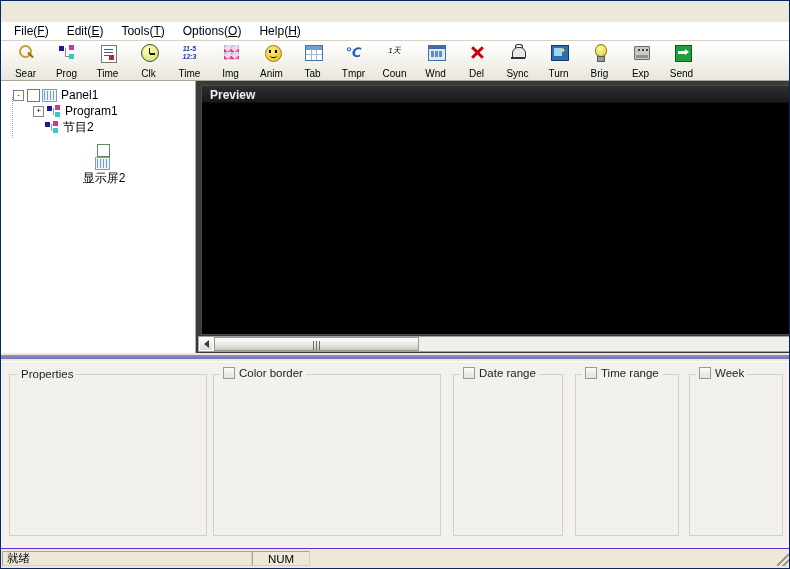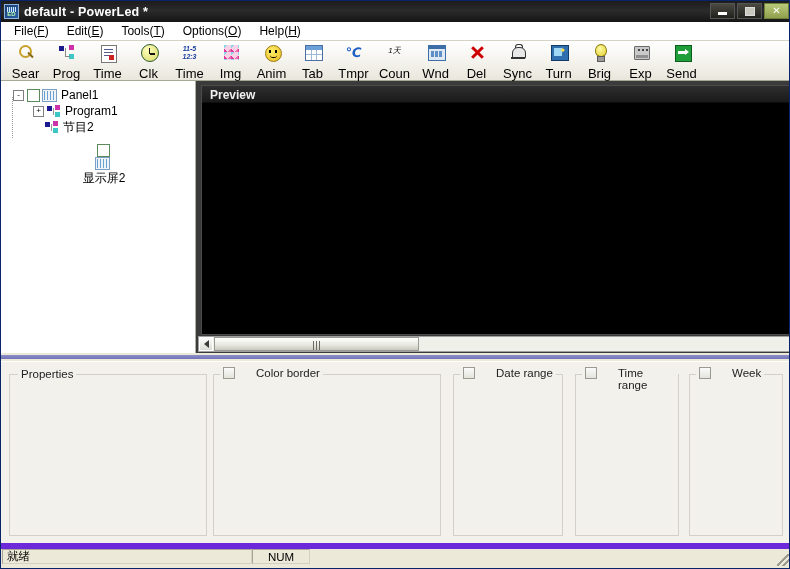--- a/index.html
+++ b/index.html
@@ -55,21 +55,21 @@
   
   .toolbar{
     position:absolute;left:0;top:40px;width:790px;height:40px;
     background:linear-gradient(to bottom,#ffffff 0%,#f3f2ec 55%,#e9e7dc 100%);
     border-bottom:1px solid #a9a796;
     display:flex;align-items:flex-start;padding-left:4px;box-sizing:border-box;
   }
   .tb-btn{width:41px;height:39px;display:flex;flex-direction:column;
           align-items:center;justify-content:flex-start;cursor:default;padding-top:2px;box-sizing:border-box;}
   .tb-ico{width:22px;height:20px;position:relative;display:block;}
-  .tb-lbl{font-size:13px;color:#000;line-height:12px;margin-top:6px;}
+  .tb-lbl{font-size:10px;color:#000;line-height:12px;margin-top:6px;}
 
   
   .ic-search:before{content:"";position:absolute;left:4px;top:2px;width:9px;height:9px;
     border:2px solid #c8a02a;border-radius:50%;}
   .ic-search:after{content:"";position:absolute;left:12px;top:11px;width:7px;height:2px;
     background:#8a6a10;transform:rotate(45deg);}
   .ic-prog .b1{position:absolute;left:3px;top:3px;width:5px;height:5px;background:#1b1b8f;}
   .ic-prog .b2{position:absolute;left:13px;top:2px;width:5px;height:5px;background:#cc33aa;}
   .ic-prog .b3{position:absolute;left:13px;top:11px;width:5px;height:5px;background:#3cc6c6;}
   .ic-prog .ln{position:absolute;left:9px;top:5px;width:1px;height:9px;background:#888;}
@@ -190,55 +190,40 @@
   .splitter{position:absolute;left:0;top:352px;width:790px;height:8px;background:#ece9d8;}
   .splitter .bar{position:absolute;left:0;top:2px;width:790px;height:4px;
     background:linear-gradient(to bottom,#8d8fc9,#7173b8);}
 
   
   .props{position:absolute;left:0;top:360px;width:790px;height:188px;background:#f2f1ec;
     border-top:1px solid #ffffff;}
   .gbox{position:absolute;border:1px solid #d2d0c8;background:transparent;box-sizing:border-box;}
   .gcap{position:absolute;top:-7px;left:8px;background:#f2f1ec;padding:0 3px;font-size:11.5px;color:#222;}
   .gcap-chk{position:absolute;top:-8px;left:6px;background:#f2f1ec;padding:0 3px;font-size:11.5px;
-    color:#222;display:flex;align-items:flex-start;gap:21px;}
+    color:#222;display:flex;align-items:center;gap:4px;}
 
   .cb{width:12px;height:12px;border:1px solid #9b9b93;background:linear-gradient(to bottom,#fafafa,#e4e4dc);
       box-sizing:border-box;display:inline-block;position:relative;flex:0 0 auto;}
 
   
   .status{position:absolute;left:0;bottom:0;width:790px;height:19px;
-    background:#ece9d8;border-top:6px solid #6d28d9;display:flex;align-items:flex-start;}
+    background:#ece9d8;border-top:1px solid #6d28d9;display:flex;align-items:center;}
   .st-cell{border:1px solid #d4d0c4;border-top-color:#a8a496;border-left-color:#a8a496;
     height:15px;display:flex;align-items:center;box-sizing:border-box;font-size:11.5px;color:#000;}
   .st-grip{position:absolute;right:2px;bottom:2px;width:12px;height:12px;
     background:
       linear-gradient(135deg,transparent 45%,#9a9a90 45%,#9a9a90 55%,transparent 55%),
       linear-gradient(135deg,transparent 70%,#9a9a90 70%,#9a9a90 80%,transparent 80%);}
 </style>
 </head>
 <body>
 
 <div id="app">
 
-  <div class="titlebar">
-    <div class="title-icon"></div>
-    <span class="title-text">default - PowerLed *</span>
-    <div class="win-btns">
-      <div class="wbtn min">
-          <span class="gl"></span>
-        </div>
-      <div class="wbtn max">
-          <span class="gl"></span>
-        </div>
-      <div class="wbtn close">
-          <span class="gl">✕</span>
-        </div>
-    </div>
-  </div>
 
   <div class="menubar">
     <div class="menu-item"><span>File(</span><span class="mn">F</span><span>)</span></div>
     <div class="menu-item"><span>Edit(</span><span class="mn">E</span><span>)</span></div>
     <div class="menu-item"><span>Tools(</span><span class="mn">T</span><span>)</span></div>
     <div class="menu-item"><span>Options(</span><span class="mn">O</span><span>)</span></div>
     <div class="menu-item"><span>Help(</span><span class="mn">H</span><span>)</span></div>
   </div>
 
   <div class="toolbar">

